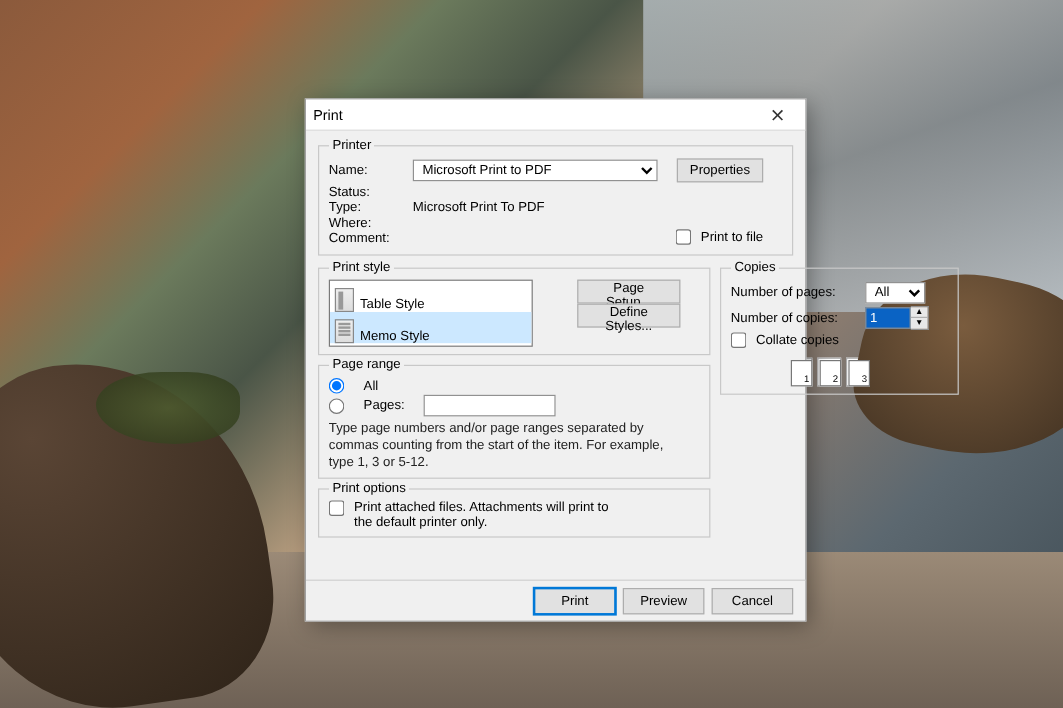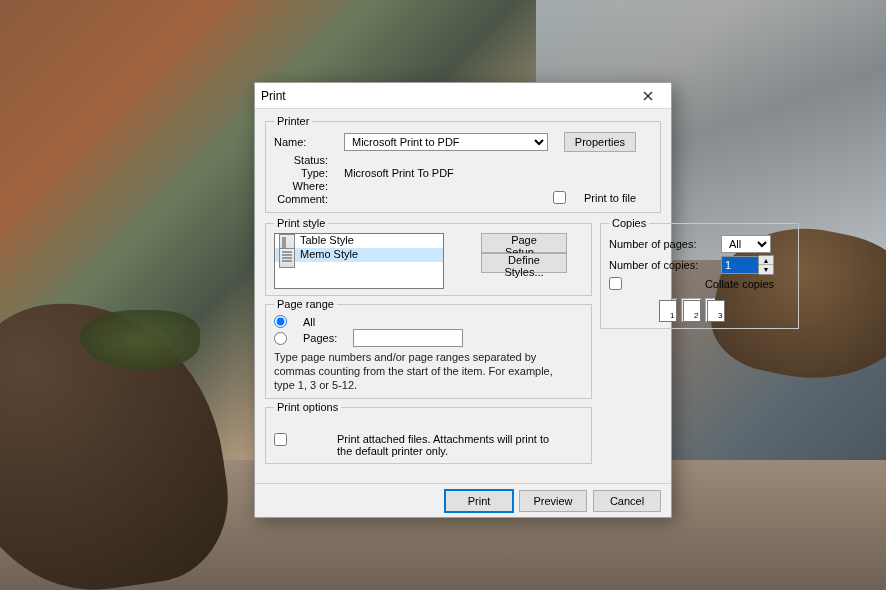--- a/index.html
+++ b/index.html
@@ -33,28 +33,28 @@
   fieldset { border:1px solid #c8c8c8; padding:4px 24px 6px 8px; margin-top:2px;}
   legend { font-size:11px; padding:0 3px;}
   .row { display:flex; align-items:center; gap:16px; margin:1px 0;}
   .lbl { width:54px;}
   .wide-lbl { width:96px;}
   select, input[type=text] { border:1px solid #919191; background:#fff; height:18px; padding:0 3px; font-size:11px;}
   .printer-name { flex:1;}
   .btn { background:#e1e1e1; border:1px solid #adadad; height:20px; padding:0 10px; font-size:11px; cursor:pointer;}
   .btn:focus, .btn-primary { outline:2px solid #0078d7; outline-offset:-1px;}
   .btn-primary { border:1px solid #0078d7;}
-  .chk { display:flex; align-items:center; gap:18px;justify-content:space-between;}
+  .chk { display:flex; align-items:center; gap:8px;}
   .chk input { width:13px; height:13px;}
   .two-col { display:flex; gap:8px;}
   .col-left { flex:1;}
   .col-right { width:148px;}
   .style-wrap { display:flex; gap:6px; align-items:flex-start;}
   .style-list { border:1px solid #7a7a7a; background:#fff; width:170px; height:56px; overflow:auto;}
-  .style-item { display:flex; align-items:flex-start; gap:5px; height:14px; padding:0 4px; cursor:pointer;}
+  .style-item { display:flex; align-items:flex-end; gap:5px; height:26px; padding:0 4px; cursor:pointer;}
   .style-item.selected { background:#cce8ff;}
   .style-icon { width:16px; height:20px; border:1px solid #888; background:linear-gradient(#eee,#ddd); position:relative;}
   .style-item[data-style="table"] .style-icon::before { content:""; position:absolute; left:2px; top:2px; width:4px; height:15px; background:#999;}
   .style-item[data-style="memo"] .style-icon::before { content:""; position:absolute; left:2px; top:2px; right:2px; height:2px; background:#999; box-shadow:0 3px 0 #999,0 6px 0 #999,0 9px 0 #999;}
   .style-btns { display:flex; flex-direction:column; gap:0;margin-left:31px;}
   .style-btns .btn { width:86px;}
   .copies-opt { margin-top:2px;}
   .spinner-wrap { display:flex; align-items:center;}
   .spinner-wrap input { width:38px; text-align:left; color:#000;}
   .spin-btns { display:flex; flex-direction:column; border:1px solid #919191; border-left:none;}
@@ -98,21 +98,21 @@
     <fieldset>
       <legend>Printer</legend>
       <div class="row">
         <span class="lbl">Name:</span>
         <select class="printer-name">
           <option>Microsoft Print to PDF</option>
         </select>
         <button class="btn">Properties</button>
       </div>
       <div style="display:flex;">
-        <div style="flex:1;text-align:right;">
+        <div style="flex:1;">
           <div class="row">
               <span class="lbl">Status:</span>
               <span></span>
             </div>
           <div class="row">
               <span class="lbl">Type:</span>
               <span>Microsoft Print To PDF</span>
             </div>
           <div class="row">
               <span class="lbl">Where:</span>
@@ -165,21 +165,21 @@
           <label class="row">
             <input type="radio" name="pr" style="">
             <span>Pages:</span>
             <input type="text" class="range-input" value="" style="">
           </label>
           <div class="hint">Type page numbers and/or page ranges separated by commas counting from the start of the item.  For example, type 1, 3 or 5-12.</div>
         </fieldset>
 
         <fieldset>
           <legend>Print options</legend>
-          <label class="chk" style="align-items:flex-start;margin-top:16px;">
+          <label class="chk" style="align-items:flex-start;">
             <input type="checkbox" style="">
             <span style="max-width:230px;">Print attached files.  Attachments will print to the default printer only.</span>
           </label>
         </fieldset>
       </div>
 
       <div class="col-right">
 
         <fieldset>
           <legend>Copies</legend>

